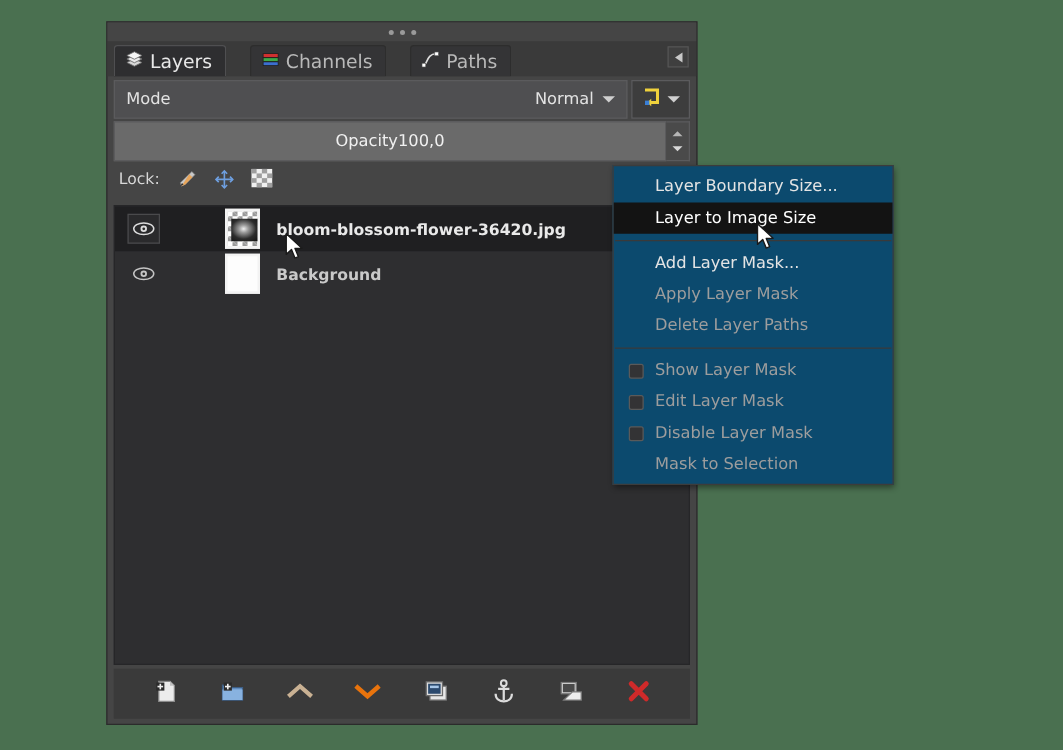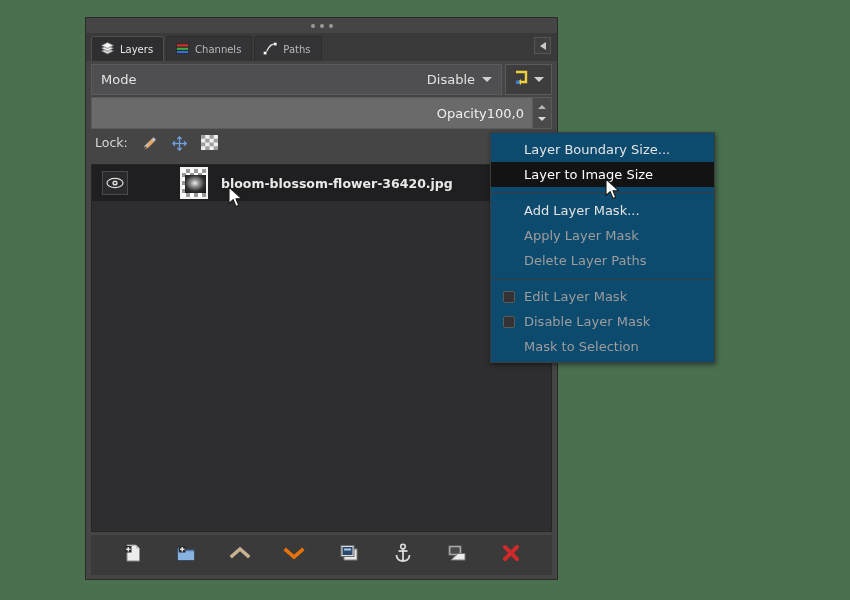--- a/index.html
+++ b/index.html
@@ -30,24 +30,24 @@
   
   .tabbar {
     height: 28px; background: #3a3a3a;
     display: flex; align-items: flex-end; position: relative;
     padding-left: 5px;
   }
   .tab {
     display: flex; align-items: center; gap: 5px;
     height: 25px; padding: 0 10px 0 8px;
     background: #343436; color: #b9b9b9;
-    font-size: 10px;
+    font-size: 15px;
     border-top-left-radius: 3px; border-top-right-radius: 3px;
     border: 1px solid #2d2d2d; border-bottom: none;
-    margin-right: 2px;
+    margin-right: 19px;
   }
   .tab.active { background: #2e2e30; color: #e8e8e8; border-color: #4f4f51; }
   .tabmenu-btn {
     position: absolute; right: 6px; top: 4px;
     width: 17px; height: 17px;
     background: #3f3f3f; border: 1px solid #555;
     display: flex; align-items: center; justify-content: center;
   }
   .tri-left {
     width: 0; height: 0;
@@ -72,21 +72,21 @@
   }
   .chev-d { width: 0; height: 0; border-left: 5px solid transparent; border-right: 5px solid transparent; border-top: 5px solid #cfcfcf; }
 
   
   .opacityrow {
     height: 32px; margin: 2px 5px 0 5px;
     display: flex; align-items: stretch;
   }
   .opacity-slider {
     flex: 1; background: #6a6a6a; border: 1px solid #5b5b5d;
-    display: flex; align-items: center; justify-content: flex-end;
+    display: flex; align-items: center; justify-content: center;
     padding: 0 8px; color: #f0f0f0; font-size: 13px;
   }
   .spin {
     width: 19px; background: #4a4a4a; border: 1px solid #5b5b5d; border-left: none;
     display: flex; flex-direction: column; align-items: center; justify-content: space-around;
     padding: 3px 0;
   }
   .sp-up { width: 0; height: 0; border-left: 4px solid transparent; border-right: 4px solid transparent; border-bottom: 4px solid #b5b5b5; }
   .sp-dn { width: 0; height: 0; border-left: 4px solid transparent; border-right: 4px solid transparent; border-top: 4px solid #d8d8d8; }
 
@@ -212,21 +212,21 @@
 
     <div class="tabmenu-btn">
       <span class="tri-left"></span>
     </div>
   </div>
 
   <div class="moderow">
     <div class="mode-combo">
       <span>Mode</span>
       <span class="mode-right">
-        <span>Disable</span>
+        <span>Normal</span>
         <span class="chev-d"></span>
       </span>
     </div>
     <div class="mode-switch">
       <span>
         <svg width="17" height="17" viewBox="0 0 17 17">
           <path d="M3 3 H13 V13 H6" stroke="#f0d23c" stroke-width="2.4" fill="none"></path>
           <path d="M8 10 L4.5 13 L8 16 Z" fill="#f0d23c"></path>
           <rect x="3" y="11.5" width="3.5" height="3.5" fill="#3a7fd5"></rect>
         </svg>
@@ -303,20 +303,38 @@
       </div>
       <div class="link-cell"></div>
       <div class="thumb-cell">
         <div class="thumb">
             <div class="thumb-img"></div>
           </div>
       </div>
       <div class="layer-name">bloom-blossom-flower-36420.jpg</div>
     </div>
 
+    <div class="layer-row">
+      <div class="eye-cell">
+        <div class="eye-box">
+          <span>
+            <svg width="18" height="12" viewBox="0 0 18 12">
+              <ellipse cx="9" cy="6" rx="8" ry="4.6" fill="none" stroke="#c4c4c4" stroke-width="1.2"></ellipse>
+              <circle cx="9" cy="6" r="2.6" fill="#c4c4c4"></circle>
+              <circle cx="9" cy="6" r="1.1" fill="#2a2a2a"></circle>
+            </svg>
+          </span>
+        </div>
+      </div>
+      <div class="link-cell"></div>
+      <div class="thumb-cell">
+        <div class="thumb opaque"></div>
+      </div>
+      <div class="layer-name dim">Background</div>
+    </div>
 
   </div>
 
   <div class="btmbar">
 
     <div class="btn-ico">
       <span>
         <svg width="22" height="22" viewBox="0 0 22 22">
           <path d="M6 3 H15 L18.5 6.5 V19 H6 Z" fill="#ececec" stroke="#8a8a8a" stroke-width="1"></path>
           <path d="M15 3 V6.5 H18.5 Z" fill="#c0c0c0"></path>
@@ -419,20 +437,24 @@
     <span>Apply Layer Mask</span>
   </div>
   <div class="mi disabled">
     <span>Delete Layer Paths</span>
   </div>
 
   <div class="msep"></div>
 
   <div class="mi disabled">
     <span class="cb"></span>
+    <span>Show Layer Mask</span>
+  </div>
+  <div class="mi disabled">
+    <span class="cb"></span>
     <span>Edit Layer Mask</span>
   </div>
   <div class="mi disabled">
     <span class="cb"></span>
     <span>Disable Layer Mask</span>
   </div>
   <div class="mi disabled">
     <span>Mask to Selection</span>
   </div>
 

